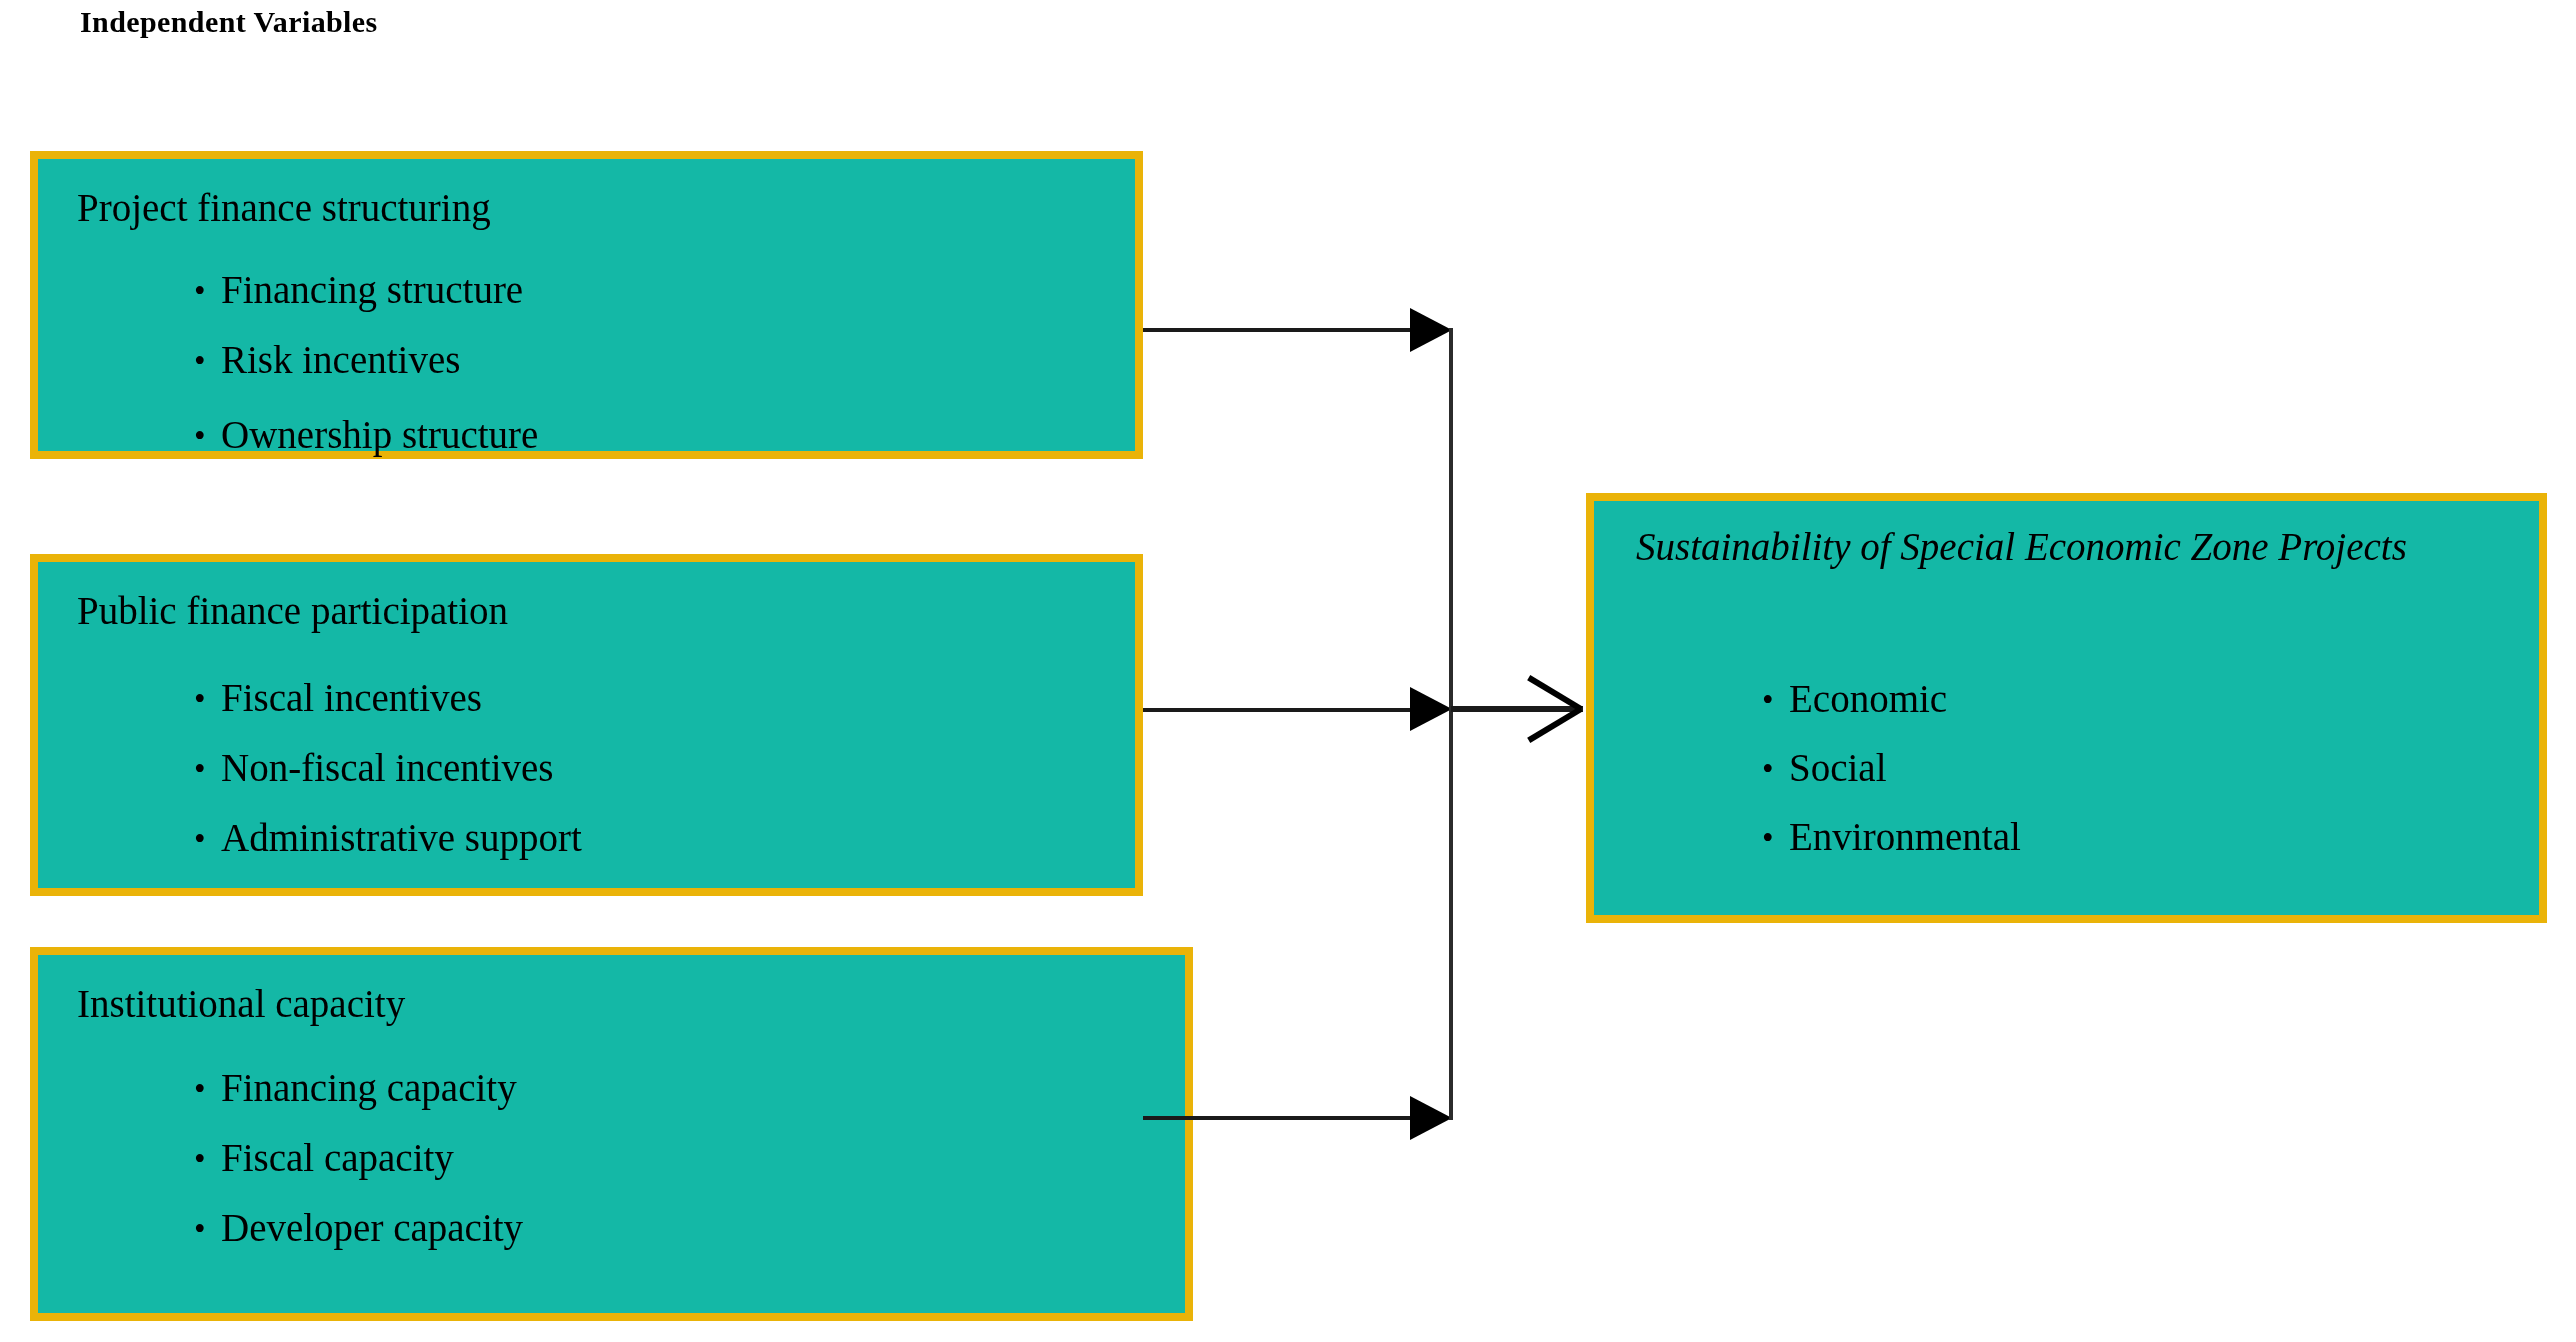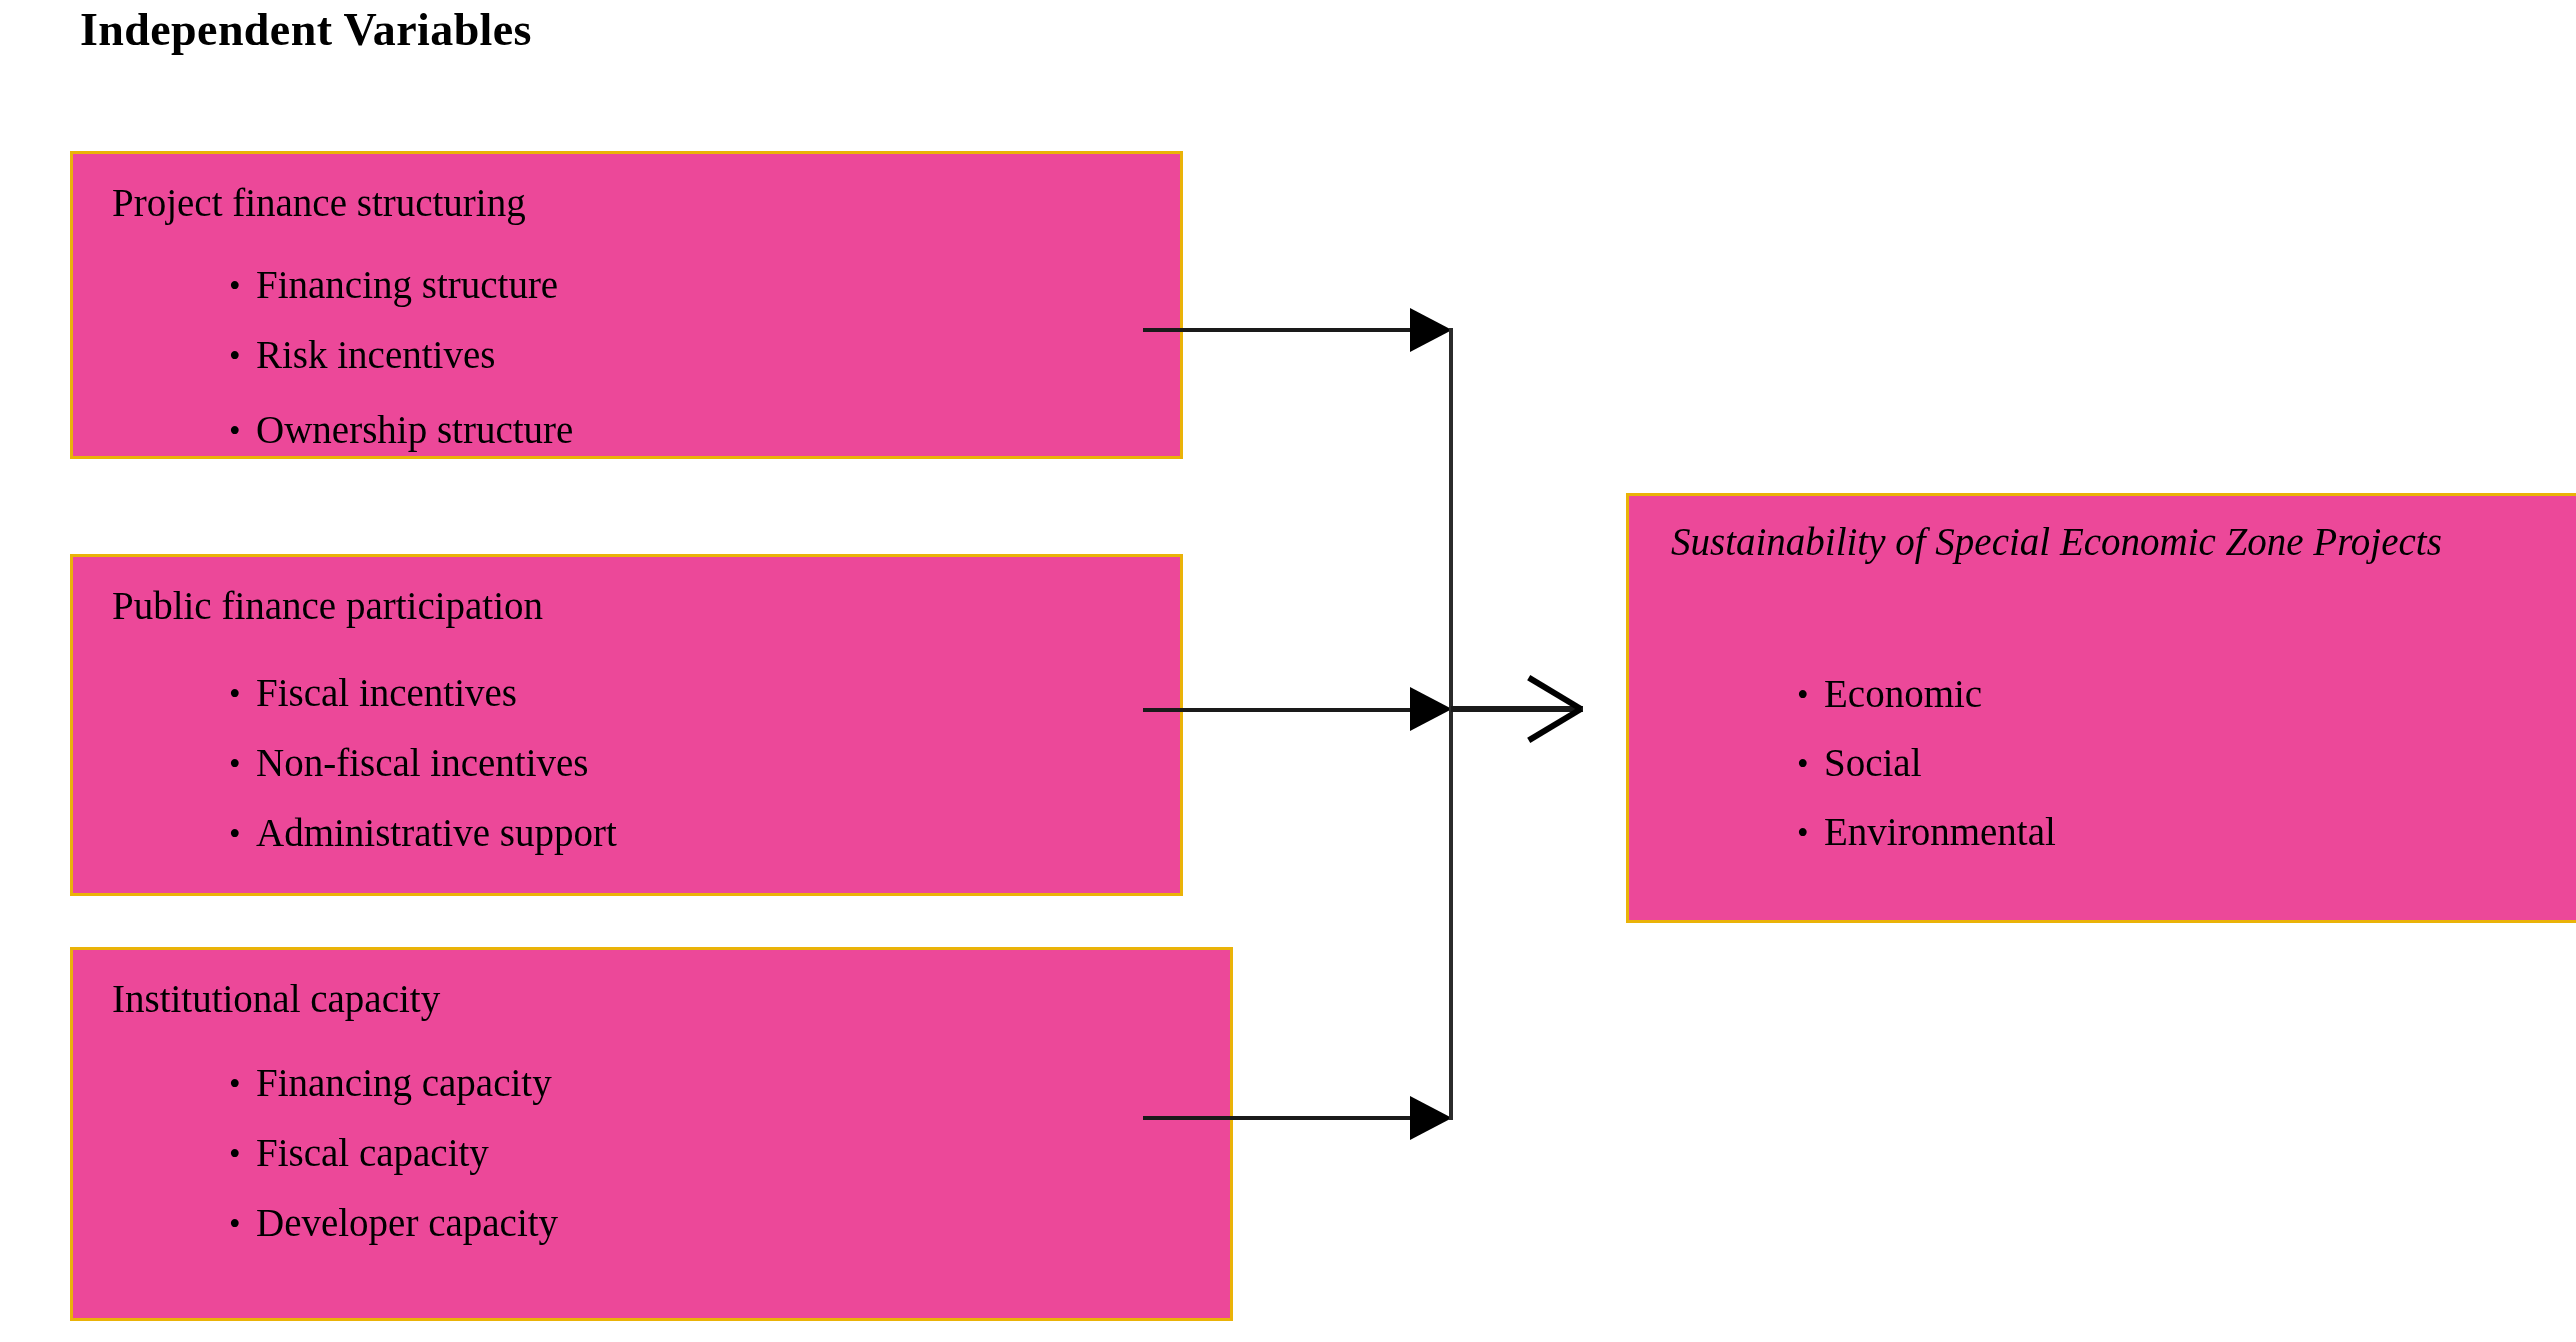--- a/index.html
+++ b/index.html
@@ -18,36 +18,35 @@
     height: 1342px;
     background: #ffffff;
     overflow: hidden;
   }
 
   
   .col-header {
     position: absolute;
     font-family: "Liberation Serif", "DejaVu Serif", serif;
     font-weight: bold;
-    font-size: 46px;
+    font-size: 30px;
     line-height: 1.05;
     color: #000000;
     white-space: nowrap;
     letter-spacing: 0.4px;
   }
   #header-independent { left: 80px; top: 6px; }
   #header-dependent   { left: 1761px; top: 6px; }
 
   
   .var-box {
     position: absolute;
     box-sizing: border-box;
-    background: #ec4899;
-    border: 3px solid #eab308;
-    margin-left: 40px;
+    background: #14b8a6;
+    border: 8px solid #eab308;
   }
   .box-title {
     position: absolute;
     font-family: "Liberation Serif", "DejaVu Serif", serif;
     font-size: 39px;
     line-height: 1.22;
     color: #000000;
     white-space: nowrap;
   }
   .box-title.wrap {

